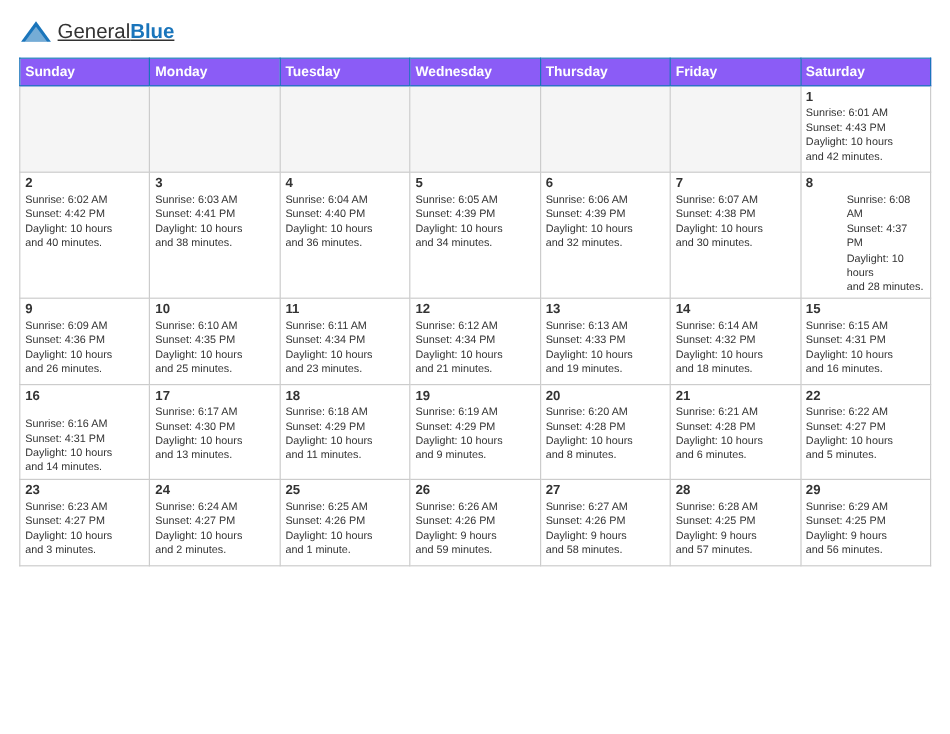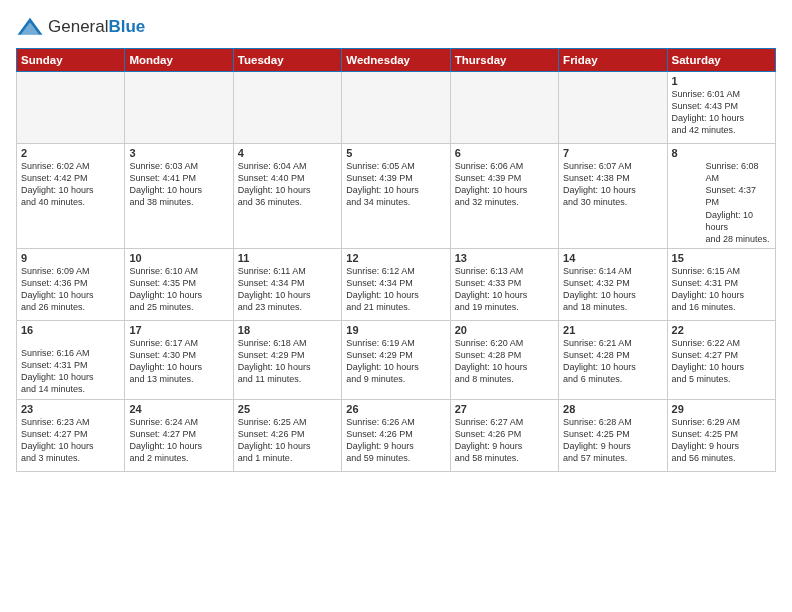--- a/index.html
+++ b/index.html
@@ -14,20 +14,21 @@
       width: 792px;
       height: 612px;
       background: #fff;
       padding: 16px 16px 10px 16px;
     }
     .header {
       display: flex;
       justify-content: space-between;
       align-items: flex-end;
       margin-bottom: 10px;
+      text-decoration: underline;
     }
     .logo {
       display: flex;
       align-items: center;
       gap: 4px;
     }
     .logo-icon {
       width: 28px;
       height: 22px;
     }
@@ -43,21 +44,21 @@
     .location {
       font-size: 13px;
       color: #555;
     }
     .calendar {
       width: 100%;
       border-collapse: collapse;
       border: 1px solid #ccc;
     }
     .calendar th {
-      background: #b91c1c;
+      background: #8b5cf6;
       color: #fff;
       font-size: 11.5px;
       font-weight: bold;
       padding: 5px 4px;
       text-align: left;
       border: 1px solid #1a75bb;
     }
     .calendar td {
       border: 1px solid #ccc;
       vertical-align: top;

